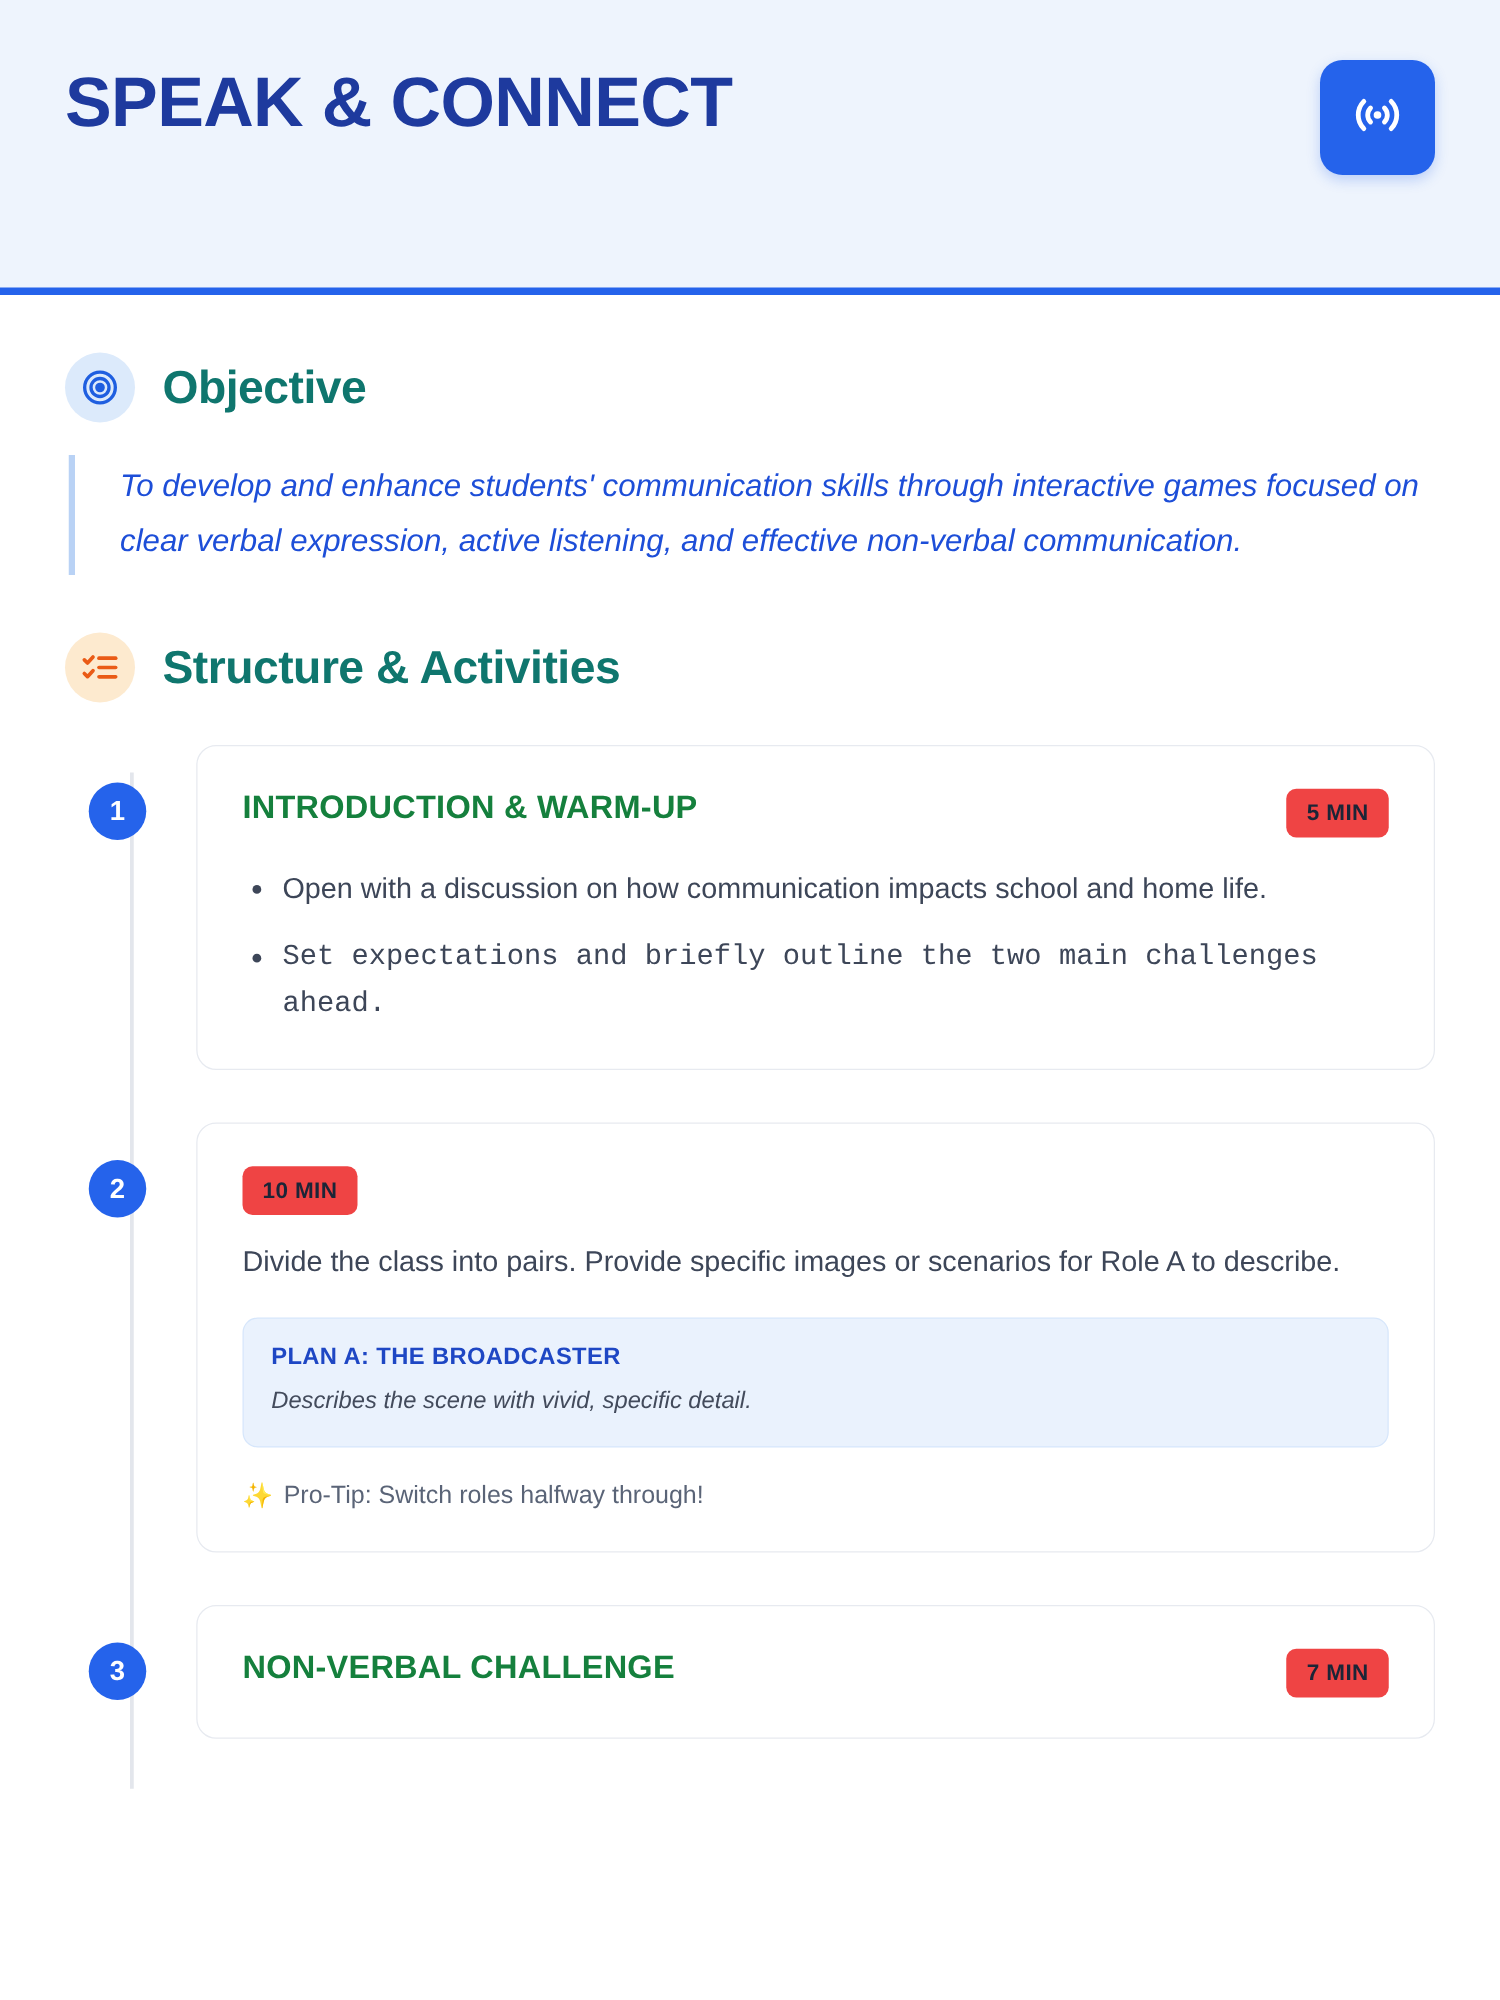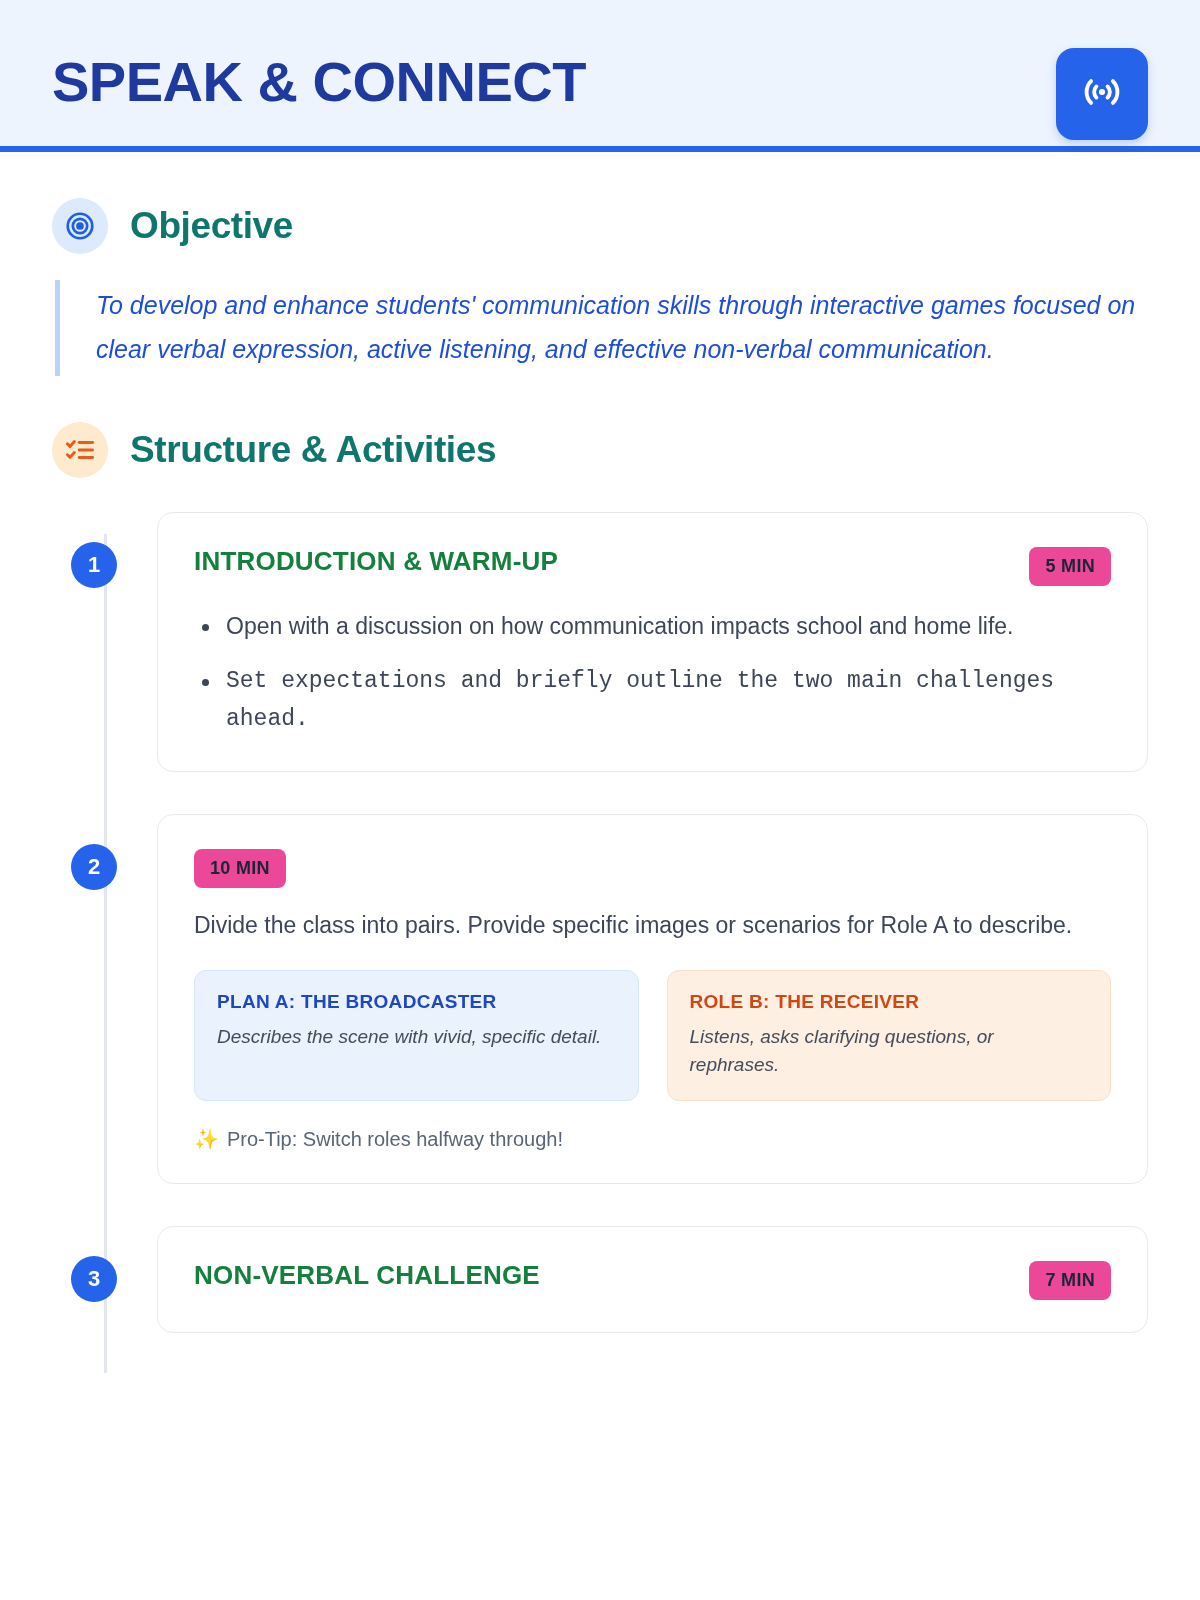--- a/index.html
+++ b/index.html
@@ -8,21 +8,21 @@
     width: 1200px;
     height: 1600px;
     background: #ffffff;
     font-family: "Liberation Sans", sans-serif;
     overflow: hidden;
   }
 
   
   .header {
     position: relative;
-    height: 152px;
+    height: 236px;
     background: #eef4fd;
     border-bottom: 6px solid #2563eb;
     padding: 48px 52px 0 52px;
     display: flex;
     align-items: flex-start;
     justify-content: space-between;
   }
   .header-left { padding-top: 6px; }
   .app-title {
     font-size: 56px;
@@ -138,21 +138,21 @@
   }
   .card-title {
     font-size: 26px;
     font-weight: 800;
     color: #15803d;
     letter-spacing: 0.2px;
     line-height: 1.15;
   }
   .time-badge {
     flex: 0 0 auto;
-    background: #ec4899;
+    background: #ef4444;
     color: #1b2537;
     font-size: 18px;
     font-weight: 700;
     letter-spacing: 0.3px;
     padding: 9px 16px;
     border-radius: 8px;
   }
 
   .bullets { margin-top: 22px; list-style: none; }
   .bullets li {
@@ -290,24 +290,20 @@
       <div class="card">
         <div class="card-head">
           <div class="time-badge">10 MIN</div>
         </div>
         <div class="card-desc">Divide the class into pairs. Provide specific images or scenarios for Role A to describe.</div>
         <div class="roles">
           <div class="role-box a">
             <div class="role-label">PLAN A: THE BROADCASTER</div>
             <div class="role-text">Describes the scene with vivid, specific detail.</div>
           </div>
-          <div class="role-box b">
-            <div class="role-label">ROLE B: THE RECEIVER</div>
-            <div class="role-text">Listens, asks clarifying questions, or rephrases.</div>
-          </div>
         </div>
         <div class="pro-tip">
           <span class="spark">✨</span>
           <span>Pro-Tip: Switch roles halfway through!</span>
         </div>
       </div>
     </div>
 
     <div class="step">
       <div class="step-badge">3</div>

